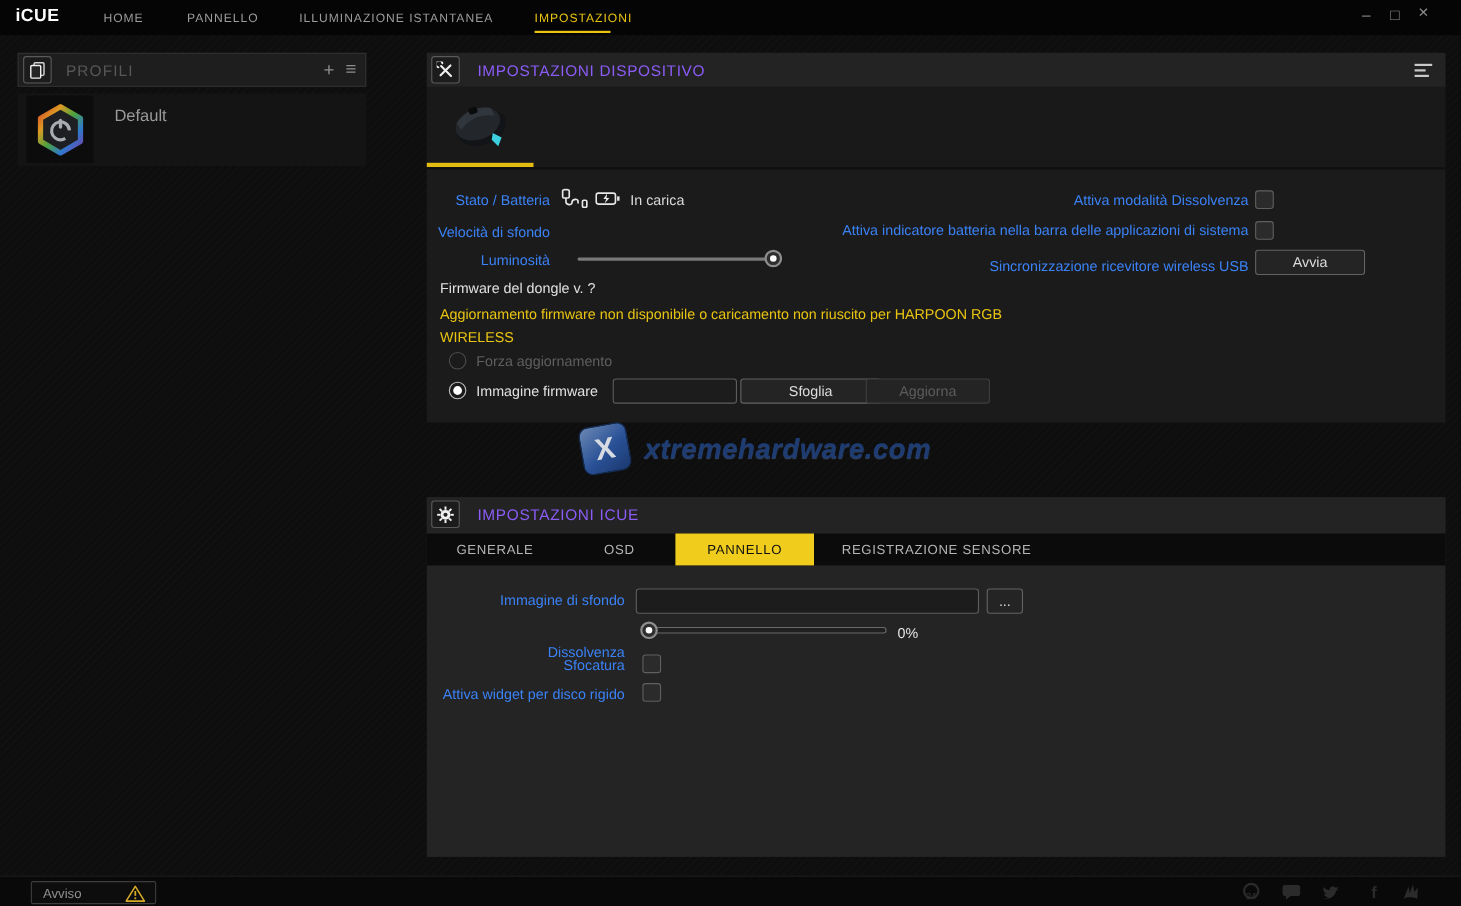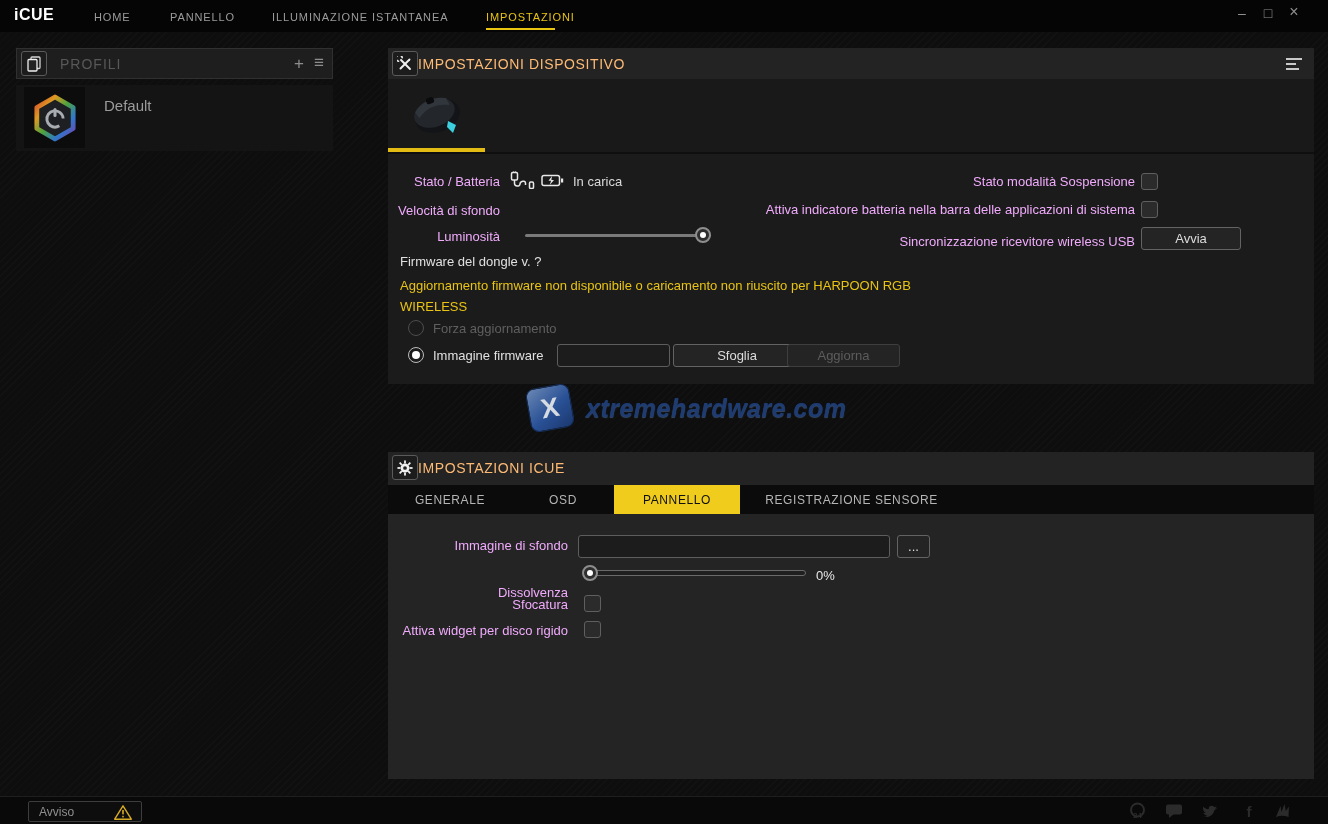--- a/index.html
+++ b/index.html
@@ -13,22 +13,22 @@
   .logo { left:14px; top:6px; color:#ffffff; font-size:16px; font-weight:700; letter-spacing:.5px; }
   .nav { top:11px; color:#9c9c9c; font-size:11px; letter-spacing:.9px; cursor:default; }
   .nav.active { color:#e9c411; }
   .nav-underline { top:28px; height:2px; background:#e9c411; }
   .winbtn { top:5px; color:#8f8f8f; font-size:14px; width:20px; text-align:center; }
 
   
   .panel-header { height:31px; background:#232323; display:flex; align-items:center; }
   .icon-box { width:26px; height:25px; margin:0 0 0 4px; border:1px solid #5a5a5a; border-radius:3px;
               background:#1c1c1c; display:flex; align-items:center; justify-content:center; flex:0 0 auto; }
-  .panel-title { margin-left:0; color:#fdba74; font-size:14px; letter-spacing:.6px; white-space:nowrap; }
-  .lbl { color:#f0abfc; font-size:13px; white-space:nowrap; }
+  .panel-title { margin-left:16px; color:#8b5cf6; font-size:14px; letter-spacing:.6px; white-space:nowrap; }
+  .lbl { color:#3b82f6; font-size:13px; white-space:nowrap; }
   .lbl.dim { color:#5f5f5f; }
   .chk { width:17px; height:17px; background:#2b2b2b; border:1px solid #5f5f5f; border-radius:3px; }
   .btn { background:#242424; border:1px solid #636363; border-radius:3px; color:#dcdcdc;
          font-size:13px; display:flex; align-items:center; justify-content:center; }
   .btn.disabled { border-color:#3e3e3e; color:#5c5c5c; }
   .inp { background:#1c1c1c; border:1px solid #5d5d5d; border-radius:3px; color:#ddd; font-size:13px; padding:0 6px; }
   .radio { width:16px; height:16px; border-radius:50%; border:1px solid #bdbdbd; background:transparent;
            display:flex; align-items:center; justify-content:center; }
   .radio.off { border-color:#4d4d4d; }
   .radio .dot { width:8px; height:8px; border-radius:50%; background:#ffffff; }
@@ -185,21 +185,21 @@
       <div class="abs lbl" style="right:814px;top:49px;">Velocità di sfondo</div>
 
       <div class="abs lbl" style="right:814px;top:75px;">Luminosità</div>
       <div class="abs" style="left:137px;top:73px;width:186px;height:16px;">
         <div class="abs track-flat" style="left:0;top:7px;width:186px;"></div>
         <div class="abs knob" style="left:170px;top:0;">
             <div class="kdot"></div>
           </div>
       </div>
 
-      <div class="abs lbl" style="right:179px;top:20px;">Stato modalità Sospensione</div>
+      <div class="abs lbl" style="right:179px;top:20px;">Attiva modalità Dissolvenza</div>
       <div class="abs chk" style="left:753px;top:19px;"></div>
 
       <div class="abs lbl" style="right:179px;top:48px;">Attiva indicatore batteria nella barra delle applicazioni di sistema</div>
       <div class="abs chk" style="left:753px;top:47px;"></div>
 
       <div class="abs lbl" style="right:179px;top:80px;">Sincronizzazione ricevitore wireless USB</div>
       <div class="abs btn" style="left:753px;top:73px;width:100px;height:23px;">Avvia</div>
 
       <div class="abs lbl" style="left:12px;top:100px;color:#e0e0e0;">Firmware del dongle v. ?</div>
       <div class="abs warn-text" style="left:12px;top:121px;width:520px;">Aggiornamento firmware non disponibile o caricamento non riuscito per HARPOON RGB WIRELESS</div>

